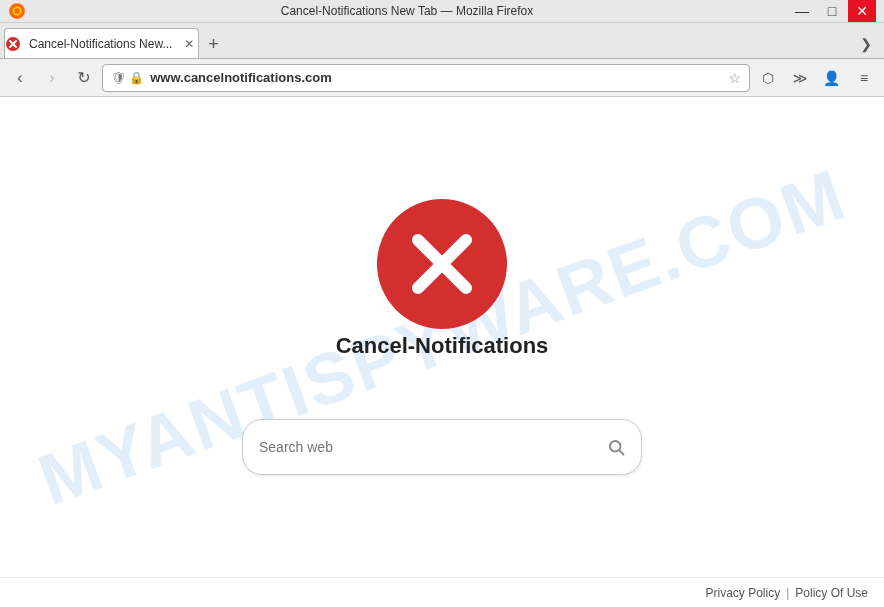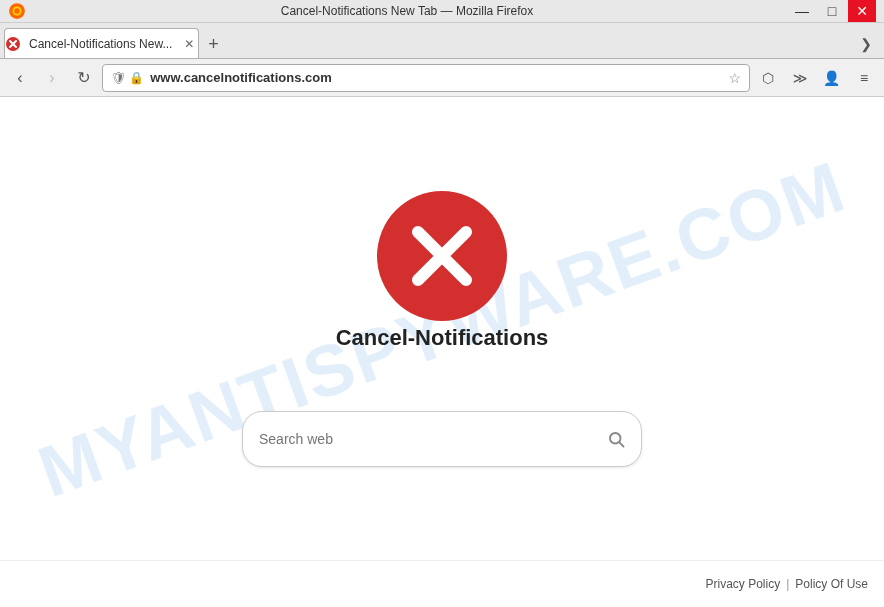--- a/index.html
+++ b/index.html
@@ -169,21 +169,21 @@
     }
     .search-btn {
       border: none; background: transparent; cursor: pointer; padding: 0;
       display: flex; align-items: center; justify-content: center;
     }
     .search-icon-svg { width: 18px; height: 18px; color: #888; }
 
     
     .footer {
       flex-shrink: 0;
-      height: 47px; background: #fff; border-top: 1px solid #eee;
+      height: 30px; background: #fff; border-top: 1px solid #eee;
       display: flex; align-items: center; justify-content: flex-end;
       padding: 0 16px; gap: 6px;
     }
     .footer-link { font-size: 12px; color: #555; text-decoration: none; cursor: pointer; }
     .footer-sep { font-size: 12px; color: #999; }
   </style>
 </head>
 <body>
 
 <div class="window">

